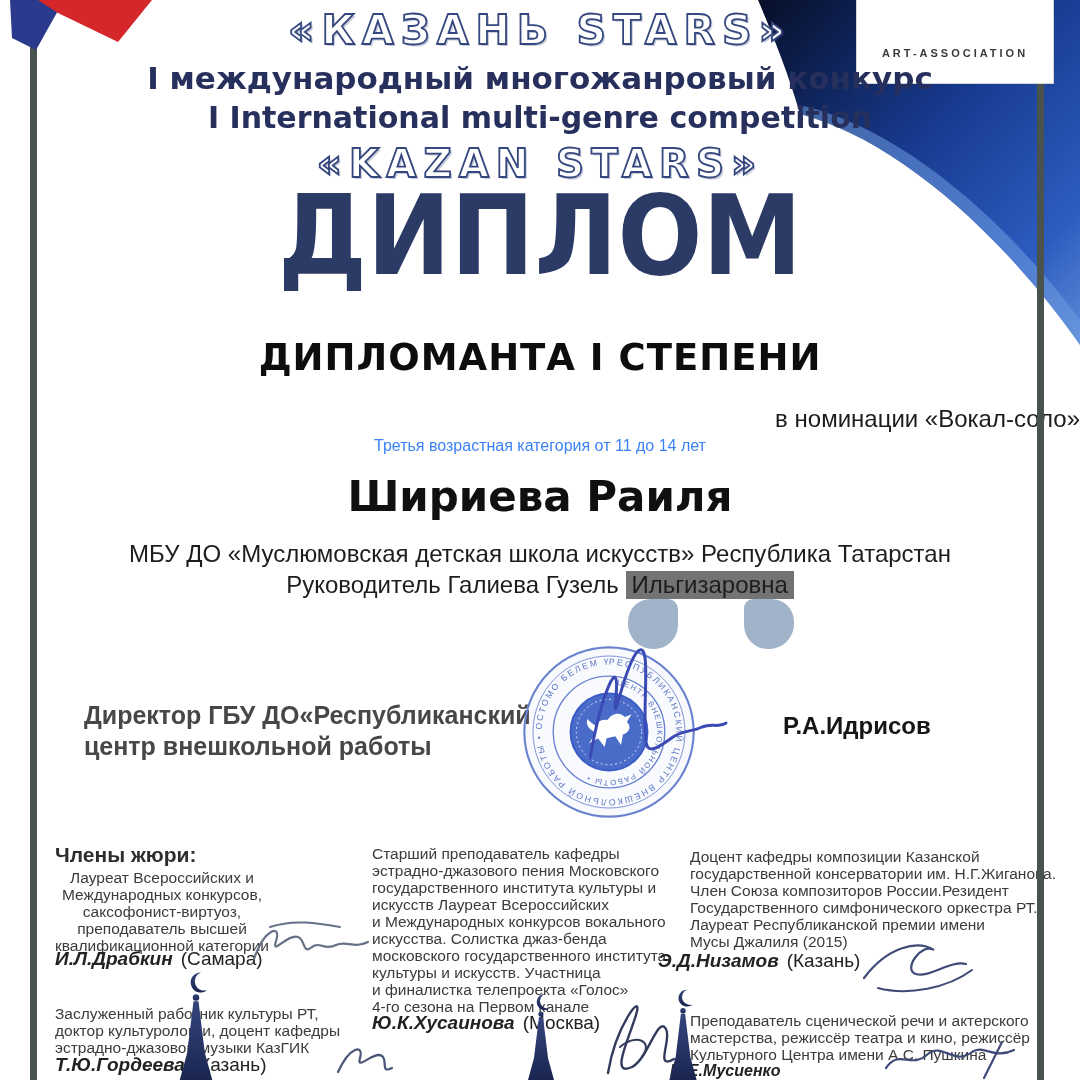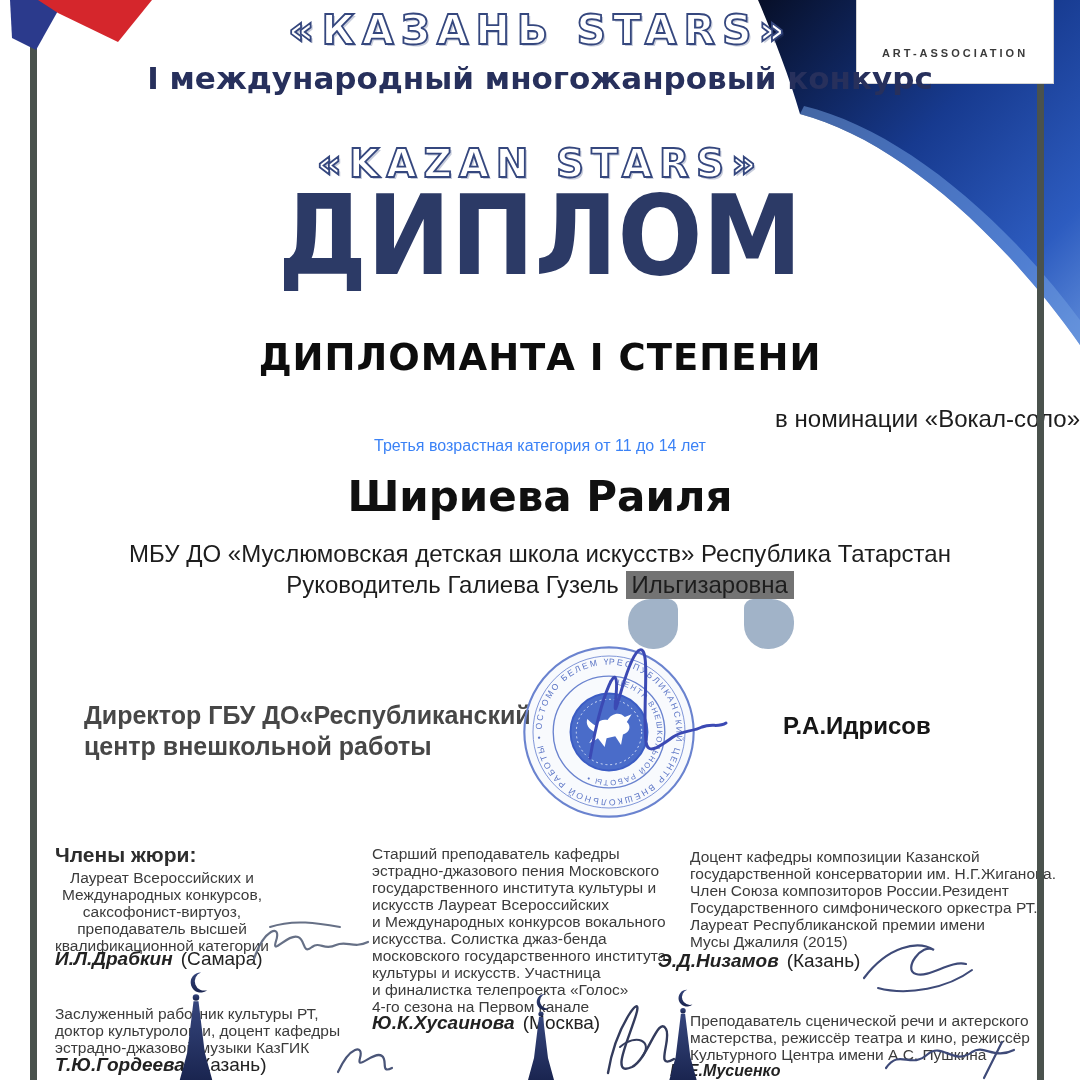--- a/index.html
+++ b/index.html
@@ -84,20 +84,21 @@
     <polygon points="10,0 64,0 36,50 12,38" fill="#2b3a8c"></polygon>
     <polygon points="38,0 152,0 118,42 58,13" fill="#d5262c"></polygon>
   </svg>
 
   <div id="art-box" class="abs">
     <span>ART-ASSOCIATION</span>
   </div>
 
   <div id="sub-ru" class="abs ctr navy-sub">I международный многожанровый конкурс</div>
   <div id="title-ru" class="abs ctr outline-title">«КАЗАНЬ STARS»</div>
+  <div id="sub-en" class="abs ctr navy-sub">I International multi-genre competition</div>
   <div id="title-en" class="abs ctr outline-title">«KAZAN STARS»</div>
   <div id="diplom" class="abs ctr">ДИПЛОМ</div>
 
   <div id="award" class="abs ctr">ДИПЛОМАНТА I СТЕПЕНИ</div>
   <div id="nomination" class="abs ctr">в номинации «Вокал-соло»</div>
   <div id="age-cat" class="abs ctr">Третья возрастная категория от 11 до 14 лет</div>
   <div id="recipient" class="abs ctr">Шириева Раиля</div>
   <div id="institution" class="abs ctr">МБУ ДО «Муслюмовская детская школа искусств» Республика Татарстан</div>
 
   <div id="supervisor" class="abs ctr">

